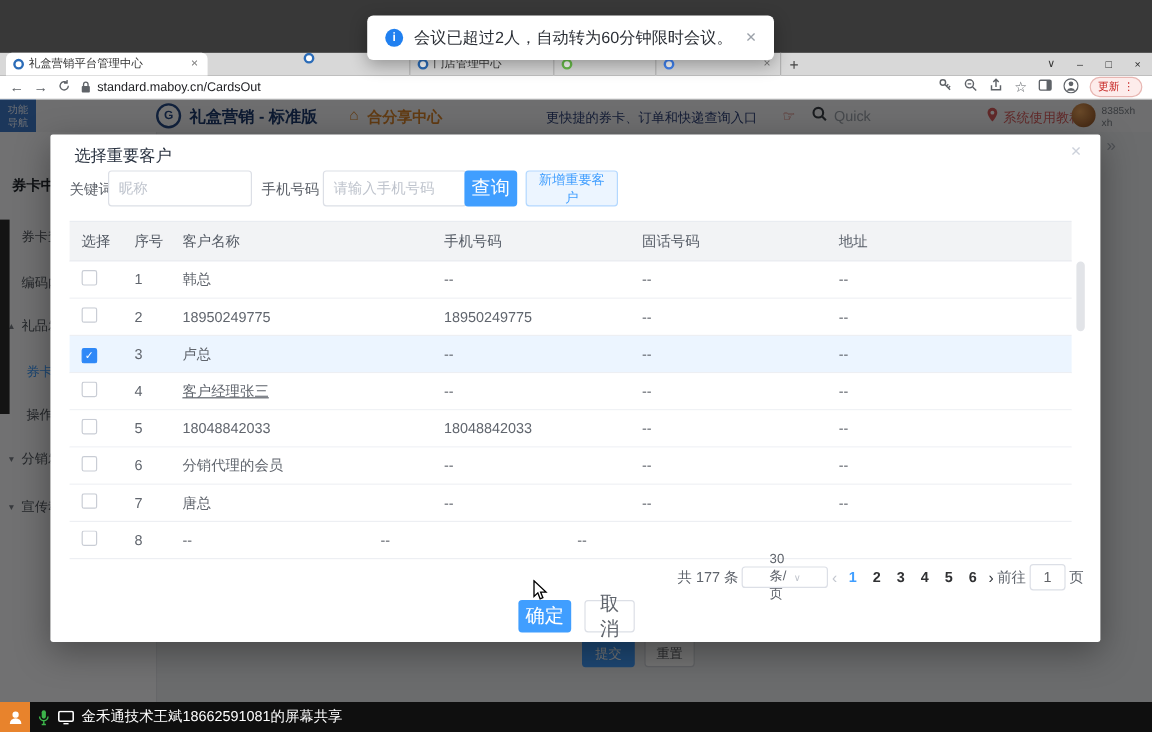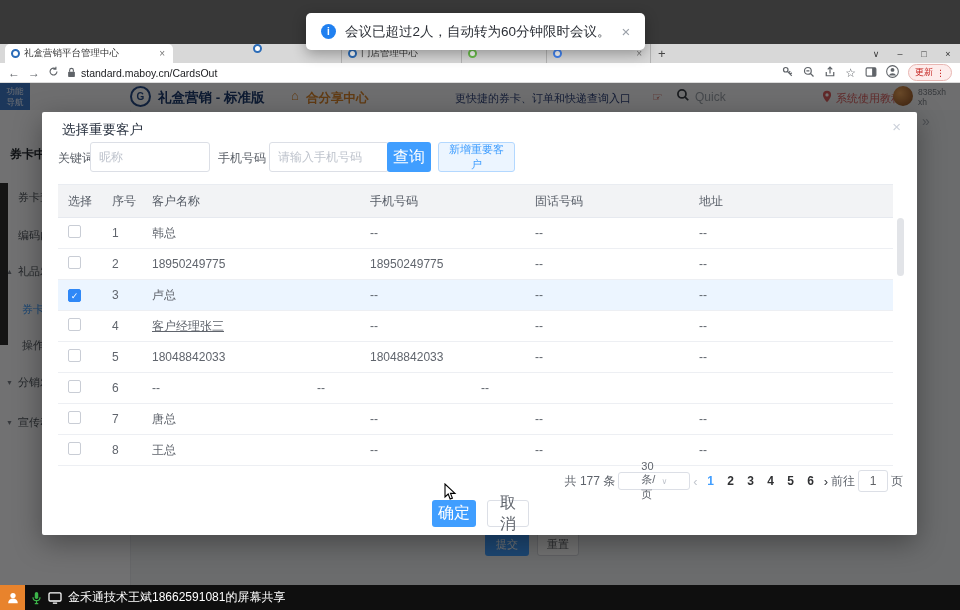--- a/index.html
+++ b/index.html
@@ -293,36 +293,36 @@
               <span class="cell" style="width: 44px;"><span class="checkbox"></span></span>
               <span class="cell" style="width: 40px;">5</span>
               <span class="cell" style="width: 218px;">18048842033</span>
               <span class="cell" style="width: 165px;">18048842033</span>
               <span class="cell" style="width: 164px;">--</span>
               <span class="cell" style="width: 204px;">--</span>
             </div>
             <div class="trow">
               <span class="cell" style="width: 44px;"><span class="checkbox"></span></span>
               <span class="cell" style="width: 40px;">6</span>
+              <span class="cell" style="width: 218px;">分销代理的会员</span>
               <span class="cell" style="width: 165px;">--</span>
               <span class="cell" style="width: 164px;">--</span>
               <span class="cell" style="width: 204px;">--</span>
             </div>
             <div class="trow">
               <span class="cell" style="width: 44px;"><span class="checkbox"></span></span>
               <span class="cell" style="width: 40px;">7</span>
               <span class="cell" style="width: 218px;">唐总</span>
               <span class="cell" style="width: 165px;">--</span>
               <span class="cell" style="width: 164px;">--</span>
               <span class="cell" style="width: 204px;">--</span>
             </div>
             <div class="trow">
               <span class="cell" style="width: 44px;"><span class="checkbox"></span></span>
               <span class="cell" style="width: 40px;">8</span>
-              <span class="cell" style="width: 218px;">王总</span>
               <span class="cell" style="width: 165px;">--</span>
               <span class="cell" style="width: 164px;">--</span>
               <span class="cell" style="width: 204px;">--</span>
             </div>
           </div>
       </div>
       <div class="scroll-thumb"></div>
 
       <div class="pager">
         <span>共 177 条</span>

